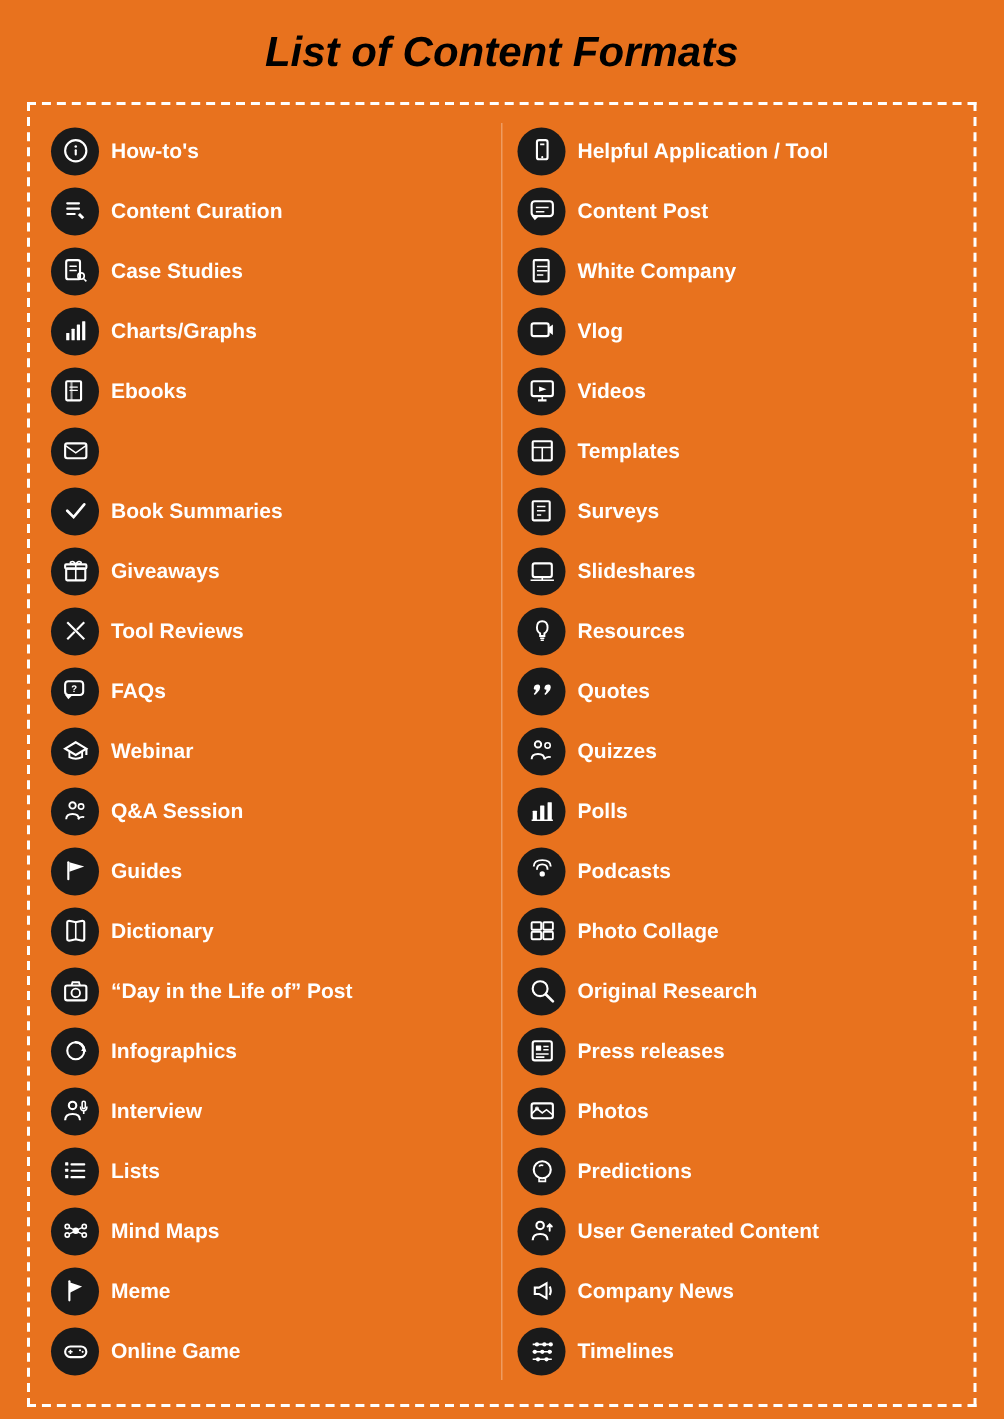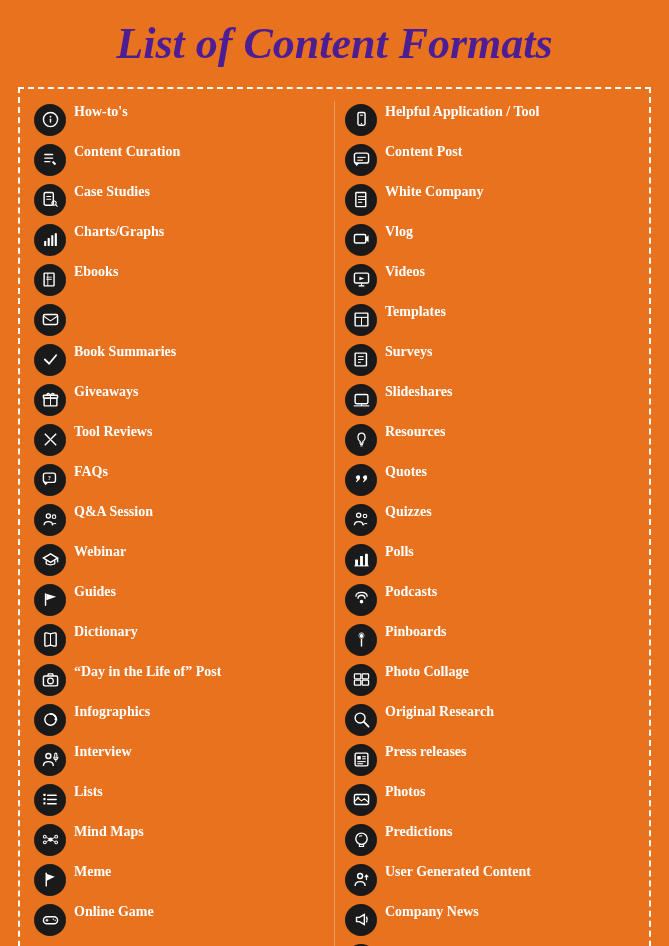--- a/index.html
+++ b/index.html
@@ -8,48 +8,46 @@
       min-height: 946px;
       background: #E8721E;
       font-family: Arial, sans-serif;
       padding: 18px 18px 24px 18px;
     }
     .title-section {
       text-align: center;
       margin-bottom: 16px;
     }
     .main-title {
-      font-size: 44px;
+      font-size: 28px;
       font-weight: 900;
-      color: #4c1d95;
+      color: #000000;
       font-style: italic;
       line-height: 1.2;
-      font-family: Liberation Serif, serif;
     }
     .content-border {
       border: 2px dashed white;
       padding: 12px 10px 16px 10px;
     }
     .columns {
       display: flex;
       gap: 0;
     }
     .column {
       flex: 1;
       display: flex;
       flex-direction: column;
       gap: 2px;
     }
     .item {
       display: flex;
-      align-items: flex-start;
+      align-items: center;
       gap: 8px;
       padding: 3px 4px;
       min-height: 36px;
-      font-family: Liberation Serif, serif;
     }
     .icon-circle {
       width: 32px;
       height: 32px;
       border-radius: 50%;
       background: #1a1a1a;
       display: flex;
       align-items: center;
       justify-content: center;
       flex-shrink: 0;
@@ -178,37 +176,37 @@
                 <rect x="2" y="3" width="17" height="13" rx="3" fill="none" stroke="white" stroke-width="2"></rect>
                 <path d="M5 20 L9 16 L2 16 Z" fill="white"></path>
                 <text x="10.5" y="13" text-anchor="middle" font-size="9" fill="white" font-weight="bold">?</text>
               </svg>
             </div>
             <span class="item-label">FAQs</span>
           </div>
           <div class="item">
             <div class="icon-circle">
               <svg viewBox="0 0 24 24" width="17" height="17" fill="white">
+                <path d="M12 4L2 10l10 6 10-6z" fill="none" stroke="white" stroke-width="2"></path>
+                <path d="M6 13v5 Q12 21 18 18v-5" fill="none" stroke="white" stroke-width="1.8"></path>
+                <line x1="22" y1="10" x2="22" y2="16" stroke="white" stroke-width="2"></line>
+              </svg>
+            </div>
+            <span class="item-label">Webinar</span>
+          </div>
+          <div class="item">
+            <div class="icon-circle">
+              <svg viewBox="0 0 24 24" width="17" height="17" fill="white">
                 <circle cx="9" cy="7" r="3" fill="none" stroke="white" stroke-width="1.8"></circle>
                 <path d="M3 20 Q3 15 9 15 Q15 15 15 20" fill="none" stroke="white" stroke-width="1.8"></path>
                 <circle cx="17" cy="8" r="2.5" fill="none" stroke="white" stroke-width="1.5"></circle>
                 <path d="M14 20 Q16 17 20 18" fill="none" stroke="white" stroke-width="1.5"></path>
               </svg>
             </div>
             <span class="item-label">Q&amp;A Session</span>
-          </div>
-          <div class="item">
-            <div class="icon-circle">
-              <svg viewBox="0 0 24 24" width="17" height="17" fill="white">
-                <path d="M12 4L2 10l10 6 10-6z" fill="none" stroke="white" stroke-width="2"></path>
-                <path d="M6 13v5 Q12 21 18 18v-5" fill="none" stroke="white" stroke-width="1.8"></path>
-                <line x1="22" y1="10" x2="22" y2="16" stroke="white" stroke-width="2"></line>
-              </svg>
-            </div>
-            <span class="item-label">Webinar</span>
           </div>
           <div class="item">
             <div class="icon-circle">
               <svg viewBox="0 0 24 24" width="17" height="17" fill="white">
                 <rect x="4" y="3" width="2" height="18" rx="1" fill="white"></rect>
                 <path d="M6 4 L20 8 L6 13 Z" fill="white"></path>
               </svg>
             </div>
             <span class="item-label">Guides</span>
           </div>
@@ -432,29 +430,20 @@
           </div>
           <div class="item">
             <div class="icon-circle">
               <svg viewBox="0 0 24 24" width="17" height="17" fill="white">
                 <circle cx="12" cy="15" r="2.5" fill="white"></circle>
                 <path d="M7 11 Q7 6 12 6 Q17 6 17 11" fill="none" stroke="white" stroke-width="1.8"></path>
                 <path d="M4 8 Q4 2 12 2 Q20 2 20 8" fill="none" stroke="white" stroke-width="1.8"></path>
               </svg>
             </div>
             <span class="item-label">Podcasts</span>
-          </div>
-          <div class="item">
-            <div class="icon-circle">
-              <svg viewBox="0 0 24 24" width="17" height="17" fill="white">
-                <path d="M12 2 Q16 2 16 7 Q16 10 13 11 L13 22 L11 22 L11 11 Q8 10 8 7 Q8 2 12 2 Z" fill="white"></path>
-                <ellipse cx="12" cy="7" rx="3" ry="3.5" fill="none" stroke="#1a1a1a" stroke-width="1"></ellipse>
-              </svg>
-            </div>
-            <span class="item-label">Pinboards</span>
           </div>
           <div class="item">
             <div class="icon-circle">
               <svg viewBox="0 0 24 24" width="17" height="17" fill="white">
                 <rect x="2" y="4" width="9" height="7" rx="1" fill="none" stroke="white" stroke-width="1.8"></rect>
                 <rect x="13" y="4" width="9" height="7" rx="1" fill="none" stroke="white" stroke-width="1.8"></rect>
                 <rect x="2" y="13" width="9" height="7" rx="1" fill="none" stroke="white" stroke-width="1.8"></rect>
                 <rect x="13" y="13" width="9" height="7" rx="1" fill="none" stroke="white" stroke-width="1.8"></rect>
               </svg>
             </div>

